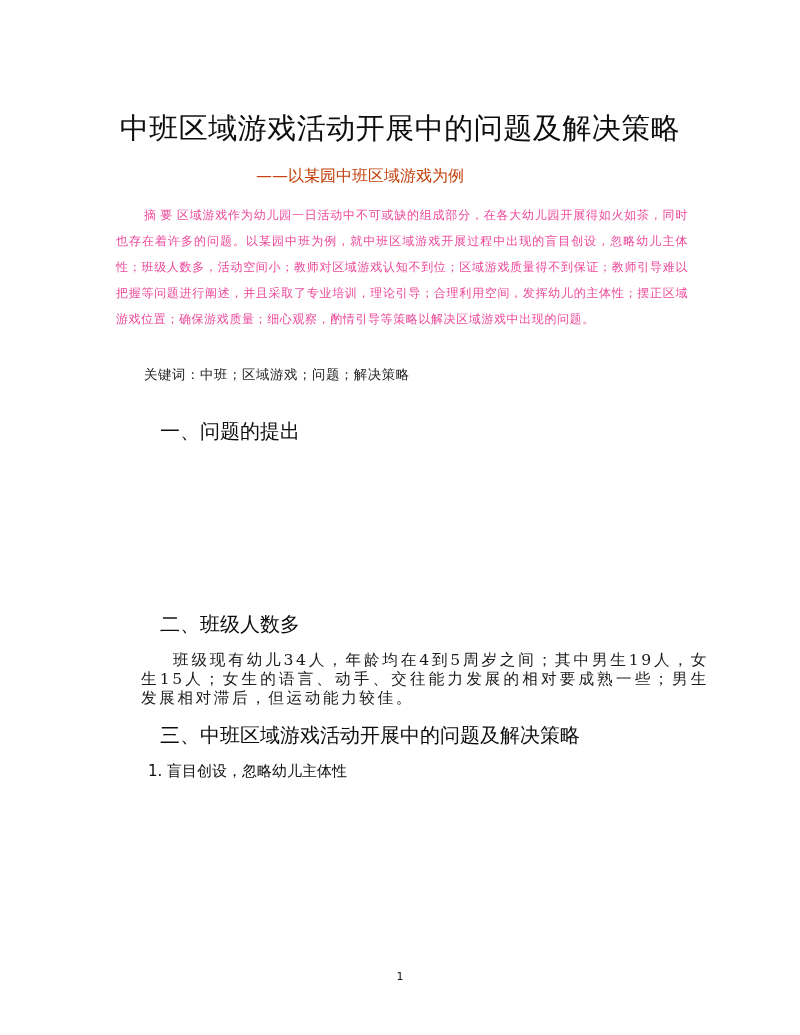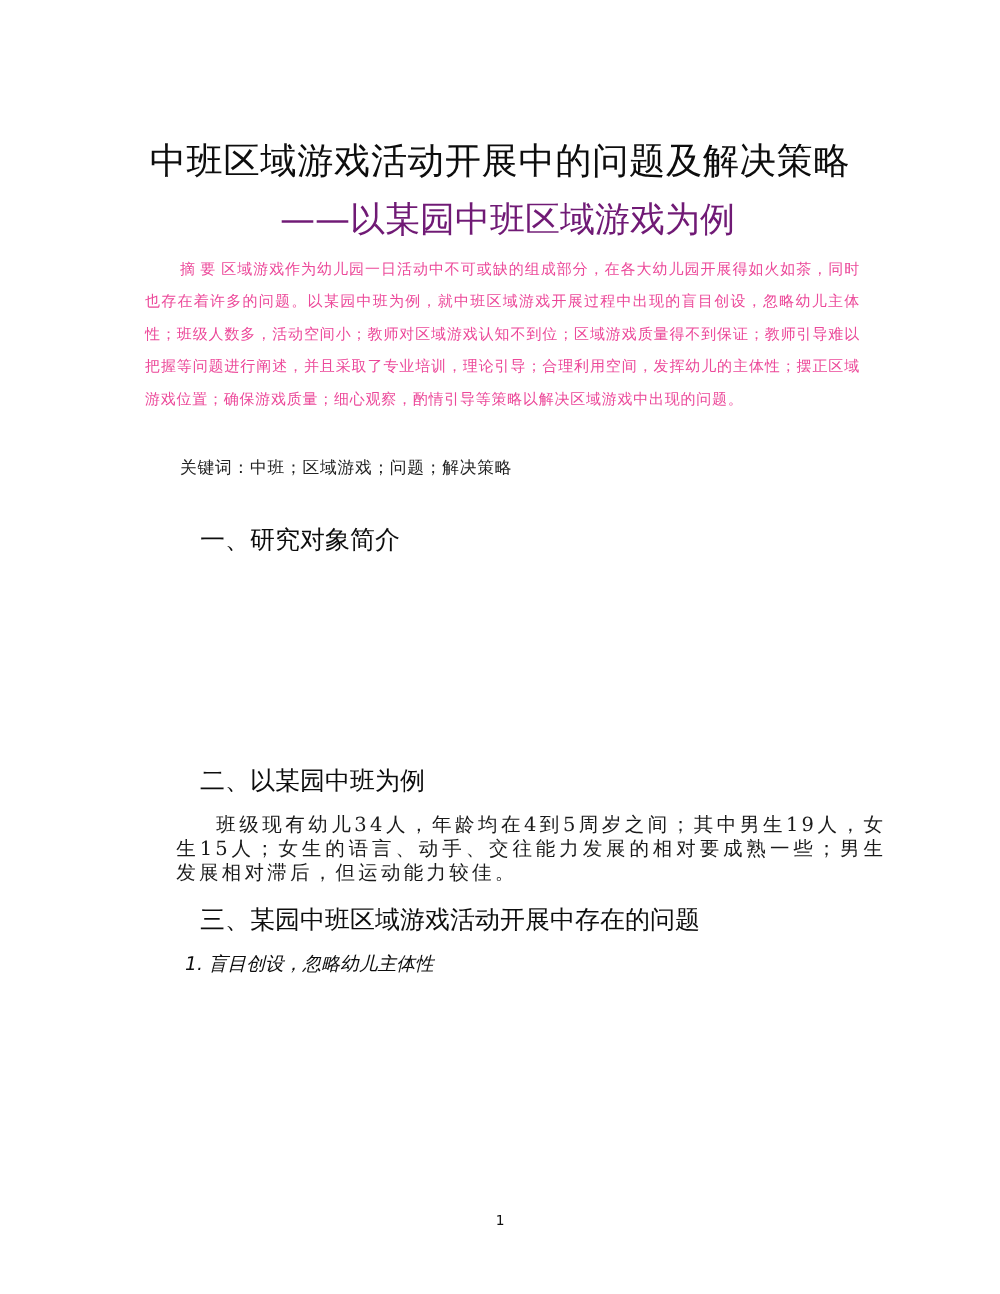--- a/index.html
+++ b/index.html
@@ -27,26 +27,26 @@
       top: 108px;
       text-align: center;
       font-family: "DejaVu Sans", "Liberation Sans", sans-serif;
       font-size: 29px;
       line-height: 40px;
       letter-spacing: 0.5px;
       color: #0d0d0d;
     }
     .subtitle {
       position: absolute;
-      left: 224px;
+      left: 256px;
       top: 162px;
       font-family: "DejaVu Sans", "Liberation Sans", sans-serif;
-      font-size: 28px;
+      font-size: 16px;
       line-height: 28px;
-      color: #701a75;
+      color: #c2410c;
     }
     .abstract {
       position: absolute;
       left: 116px;
       width: 572px;
       top: 202px;
       font-size: 12px;
       line-height: 26px;
       color: #ec4899;
       text-align: justify;
@@ -77,21 +77,20 @@
     .h1-2 { top: 610px; }
     .h1-3 { top: 721px; }
     .h2 {
       position: absolute;
       left: 148px;
       top: 759px;
       font-family: "DejaVu Sans", "Liberation Sans", sans-serif;
       font-size: 15px;
       line-height: 24px;
       color: #0d0d0d;
-      font-style: italic;
     }
     .para {
       position: absolute;
       left: 117px;
       width: 568px;
       font-size: 15.6px;
       color: #1a1a1a;
       text-align: justify;
       text-indent: 32px;
       letter-spacing: 3.4px;
@@ -114,23 +113,23 @@
 
 <div class="page">
 
   <div class="title">中班区域游戏活动开展中的问题及解决策略</div>
   <div class="subtitle">——以某园中班区域游戏为例</div>
 
   <div class="abstract"><span class="label">摘 要</span> <span>区域游戏作为幼儿园一日活动中不可或缺的组成部分，在各大幼儿园开展得如火如茶，同时也存在着许多的问题。以某园中班为例，就中班区域游戏开展过程中出现的盲目创设，忽略幼儿主体性；班级人数多，活动空间小；教师对区域游戏认知不到位；区域游戏质量得不到保证；教师引导难以把握等问题进行阐述，并且采取了专业培训，理论引导；合理利用空间，发挥幼儿的主体性；摆正区域游戏位置；确保游戏质量；细心观察，酌情引导等策略以解决区域游戏中出现的问题。</span></div>
 
   <div class="keywords"><span>关键词：</span><span>中班；区域游戏；问题；解决策略</span></div>
 
-  <div class="h1 h1-1">一、研究对象简介</div>
+  <div class="h1 h1-1">一、问题的提出</div>
 
-  <div class="h1 h1-2">二、以某园中班为例</div>
+  <div class="h1 h1-2">二、班级人数多</div>
   <div class="para para-2">班级现有幼儿34人，年龄均在4到5周岁之间；其中男生19人，女生15人；女生的语言、动手、交往能力发展的相对要成熟一些；男生发展相对滞后，但运动能力较佳。</div>
 
-  <div class="h1 h1-3">三、某园中班区域游戏活动开展中存在的问题</div>
+  <div class="h1 h1-3">三、中班区域游戏活动开展中的问题及解决策略</div>
   <div class="h2">1. 盲目创设，忽略幼儿主体性</div>
 
   <div class="page-number">1</div>
 
 </div>
 
 </body></html>

